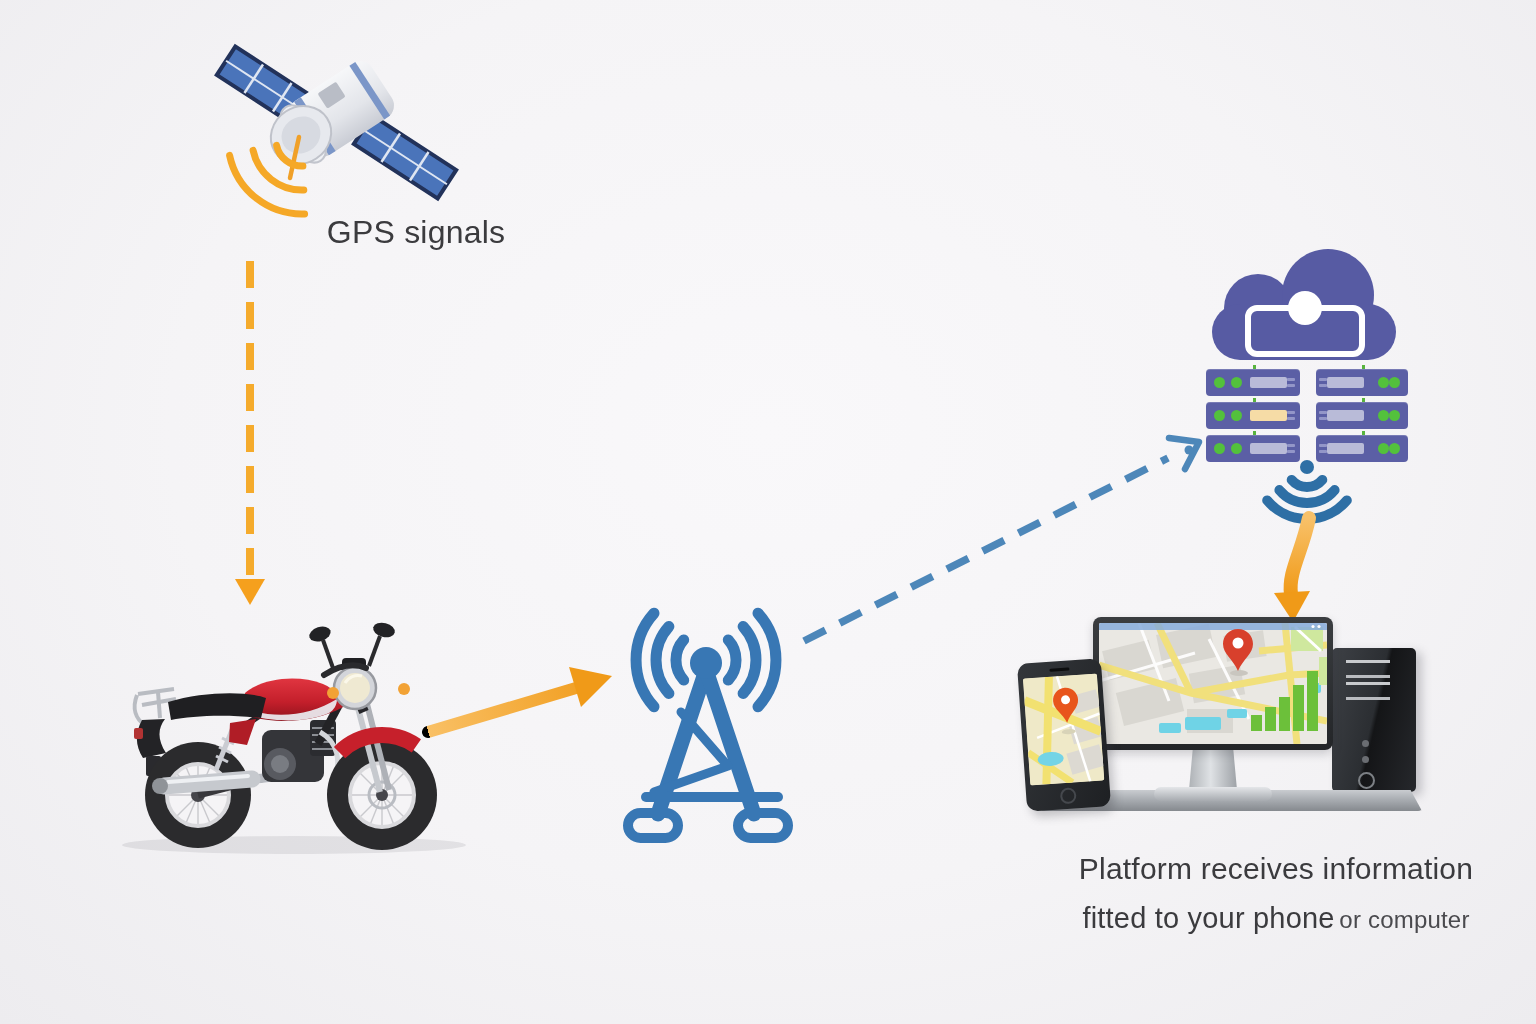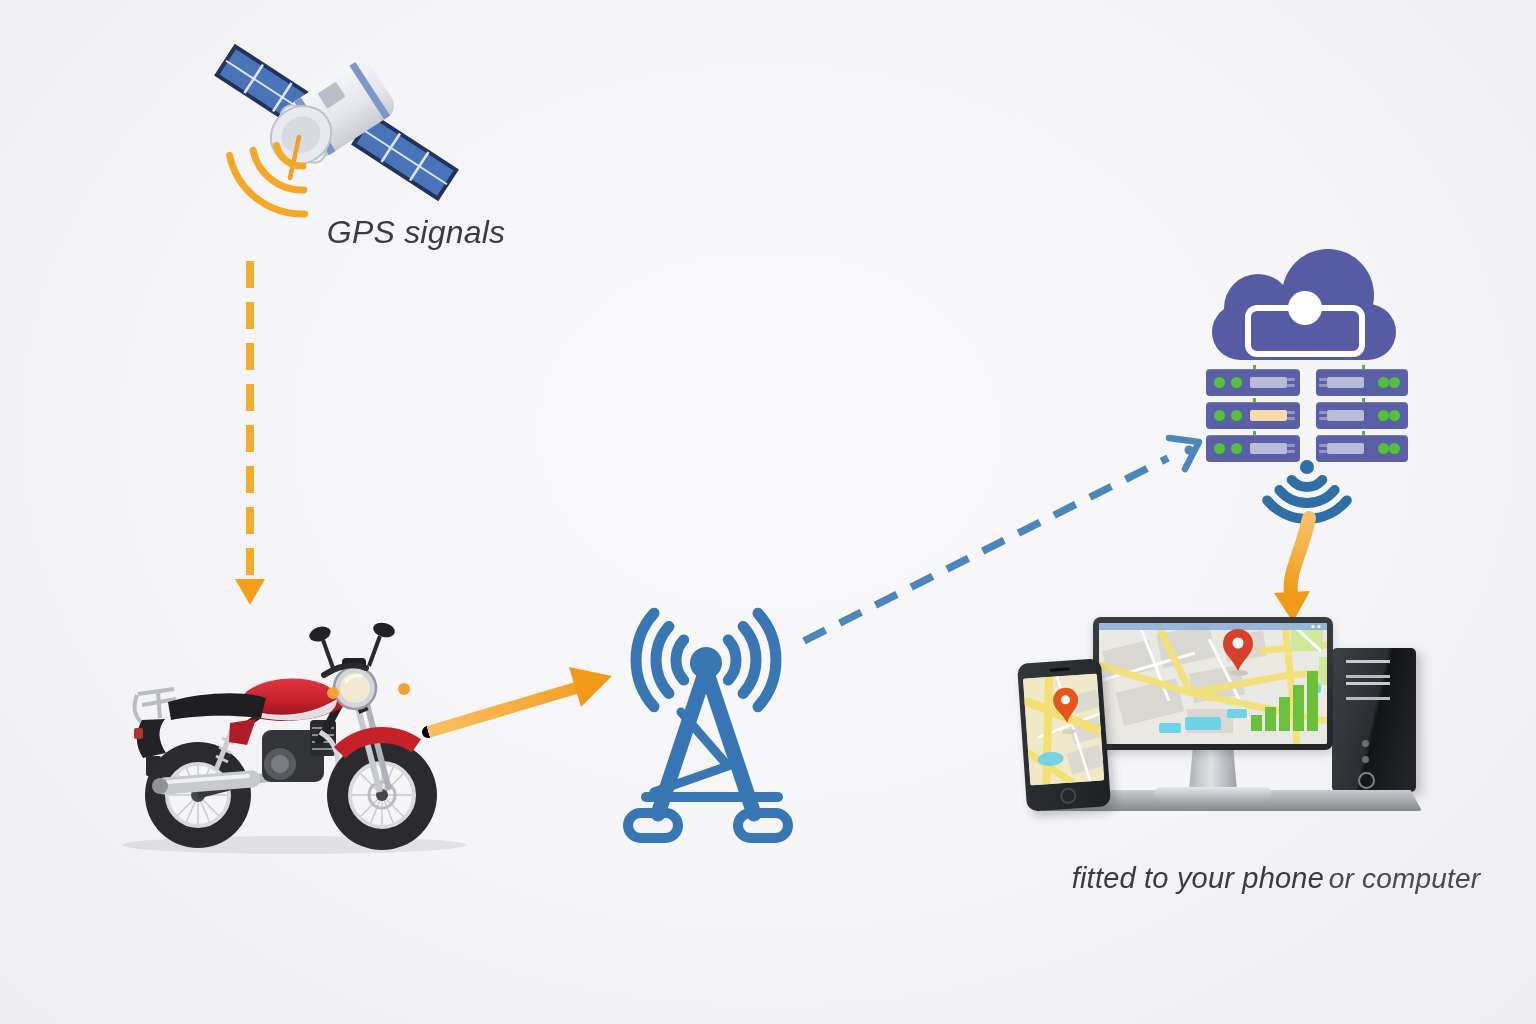--- a/index.html
+++ b/index.html
@@ -1,23 +1,23 @@
 <!DOCTYPE html>
 <html><head>
 <meta charset="utf-8">
 <style>
   html,body{margin:0;padding:0;background:#e8e7ea;font-family:"Liberation Sans",sans-serif;}
   .stage{position:relative;width:1536px;height:1024px;overflow:hidden;
-         background:radial-gradient(ellipse at 50% 42%, #f9f8fa 0%, #f5f4f6 55%, #edecef 100%);font-style:italic;}
+         background:radial-gradient(ellipse at 50% 42%, #f9f8fa 0%, #f5f4f6 55%, #edecef 100%);}
   .abs{position:absolute;}
   svg{display:block;overflow:visible;}
   .caption{position:absolute;text-align:center;color:#3b3b3e;letter-spacing:.2px;}
   .cap-lg{font-size:31px;line-height:41px;font-weight:400;}
   .cap-md{font-size:30px;line-height:40px;font-weight:400;}
-  .cap-sm{font-size:28px;font-weight:400;color:#4a4a4e;}
+  .cap-sm{font-size:24px;font-weight:400;color:#4a4a4e;}
 
   
   .server-rack{position:absolute;left:1206px;top:369px;width:202px;height:93px;
                display:grid;grid-template-columns:94px 92px;grid-template-rows:27px 27px 27px;
                gap:6px 16px;}
   .server{background:#5b5fa5;border-radius:4px;display:flex;align-items:center;
           padding:0 8px;box-shadow:inset 0 1px 0 rgba(255,255,255,.18);position:relative;}
   .server::before{content:"";position:absolute;top:-4px;left:50%;width:3px;height:4px;background:#58b43e;}
   .server .dot{width:11px;height:11px;border-radius:50%;background:#53c13c;flex:0 0 auto;}
   .server .dot + .dot{margin-left:6px;}
@@ -455,19 +455,20 @@
           <ellipse cx="42" cy="56" rx="7" ry="2.5" fill="#d8d3b8"></ellipse>
           <path d="M 41 12 C 33.5 12 28.5 18 28.5 24.5 C 28.5 33 37 37 41 47 C 45 37 53.5 33 53.5 24.5 C 53.5 18 48.5 12 41 12 Z" fill="#e8551c"></path>
           <circle cx="41" cy="24" r="4.5" fill="#ffffff"></circle>
         </g>
       </svg>
     </div>
     <div class="home"></div>
   </div>
 
   <div class="caption" style="left:1030px;top:849px;width:492px">
+    <div class="cap-md" style="font-size:30px">Platform receives information</div>
     <div style="margin-top:9px">
       <span class="cap-md" style="font-size:29px">fitted to your phone</span>
       <span class="cap-sm">or computer</span>
     </div>
   </div>
 
 </div>
 
 </body></html>

